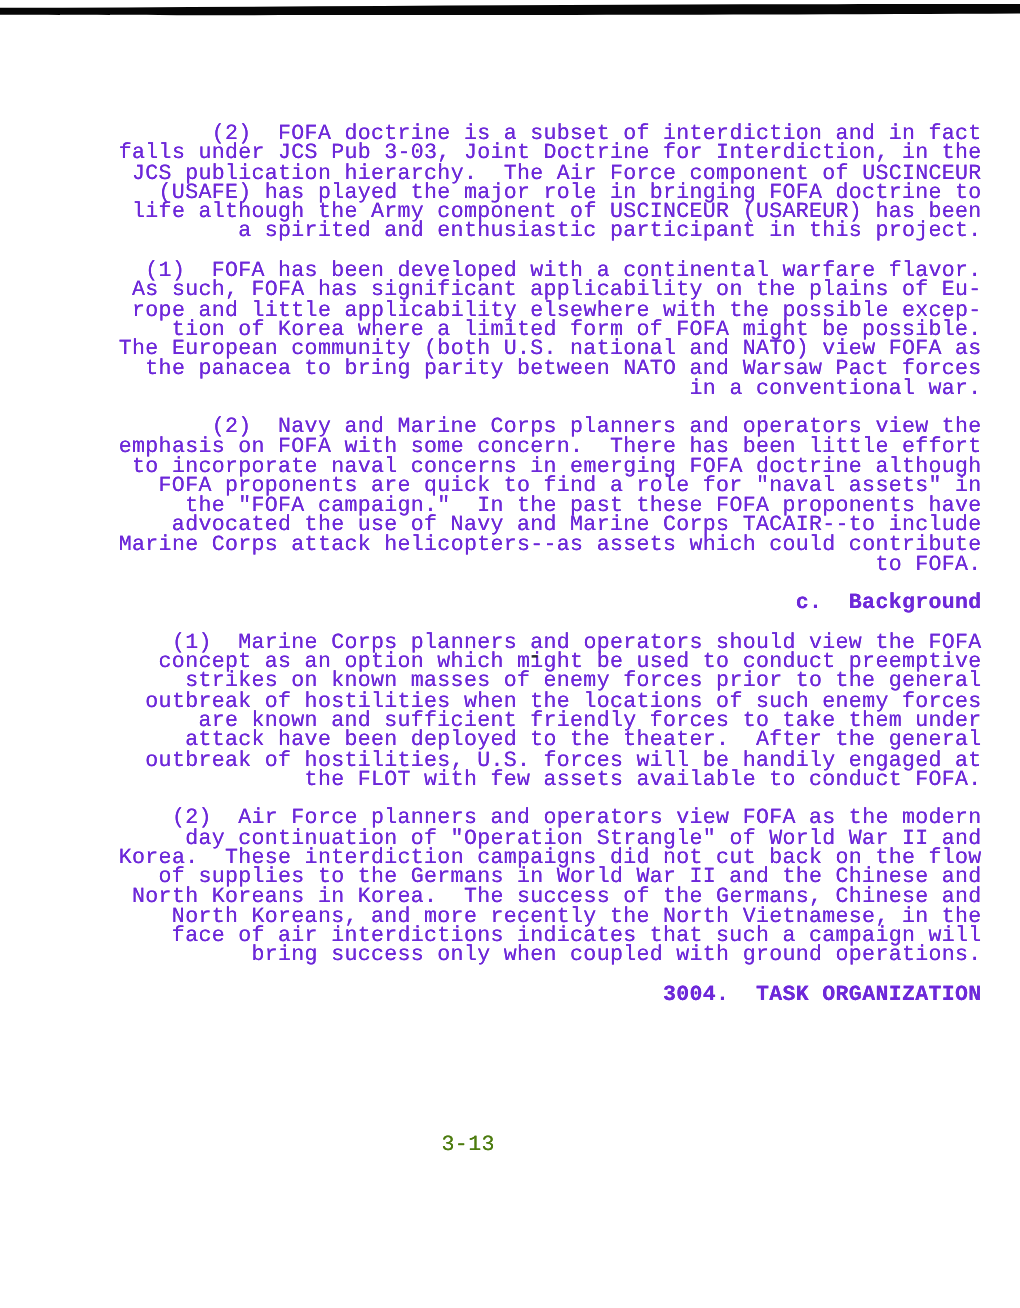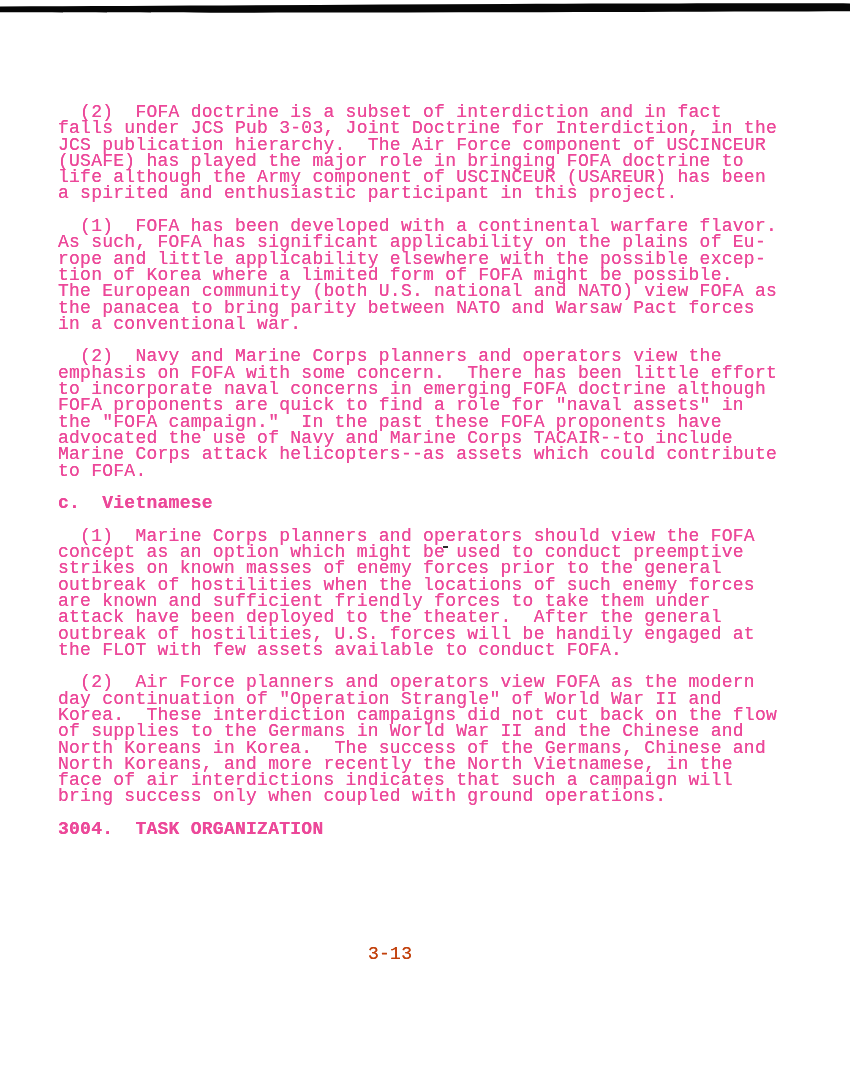--- a/index.html
+++ b/index.html
@@ -16,34 +16,35 @@
   }
   .top-bar {
     position: absolute;
     left: 0; top: 0;
     width: 850px; height: 16px;
   }
   .content {
     position: absolute;
     left: 58px; top: 104px;
     width: 760px;
-    color: #ec4899;
+    color: #6d28d9;
     font-size: 18px;
     line-height: 16.3px;
     letter-spacing: 0.26px;
     text-shadow: 0 0 0.4px currentColor;
+    text-align: right;
   }
   .content > div { margin: 0 0 16.3px 0; }
   .para { white-space: pre; }
   .heading { white-space: pre; font-weight: bold; }
   .bold { font-weight: bold; }
   .page-number {
     position: absolute;
     left: 368px; top: 946px;
-    color: #c2410c;
+    color: #4d7c0f;
     font-size: 18px;
     line-height: 16.3px;
     letter-spacing: 0.26px;
     text-shadow: 0 0 0.4px currentColor;
     white-space: pre;
   }
   .stray-dash {
     position: absolute;
     left: 443px; top: 546px;
     width: 5px; height: 2px;
@@ -78,21 +79,21 @@
 
     <div class="para">  (2)  Navy and Marine Corps planners and operators view the
 emphasis on FOFA with some concern.  There has been little effort
 to incorporate naval concerns in emerging FOFA doctrine although
 FOFA proponents are quick to find a role for "naval assets" in
 the "FOFA campaign."  In the past these FOFA proponents have
 advocated the use of Navy and Marine Corps TACAIR--to include
 Marine Corps attack helicopters--as assets which could contribute
 to FOFA.</div>
 
-    <div class="heading">c.  Vietnamese</div>
+    <div class="heading">c.  Background</div>
 
     <div class="para">  (1)  Marine Corps planners and operators should view the FOFA
 concept as an option which might be used to conduct preemptive
 strikes on known masses of enemy forces prior to the general
 outbreak of hostilities when the locations of such enemy forces
 are known and sufficient friendly forces to take them under
 attack have been deployed to the theater.  After the general
 outbreak of hostilities, U.S. forces will be handily engaged at
 the FLOT with few assets available to conduct FOFA.</div>
 

